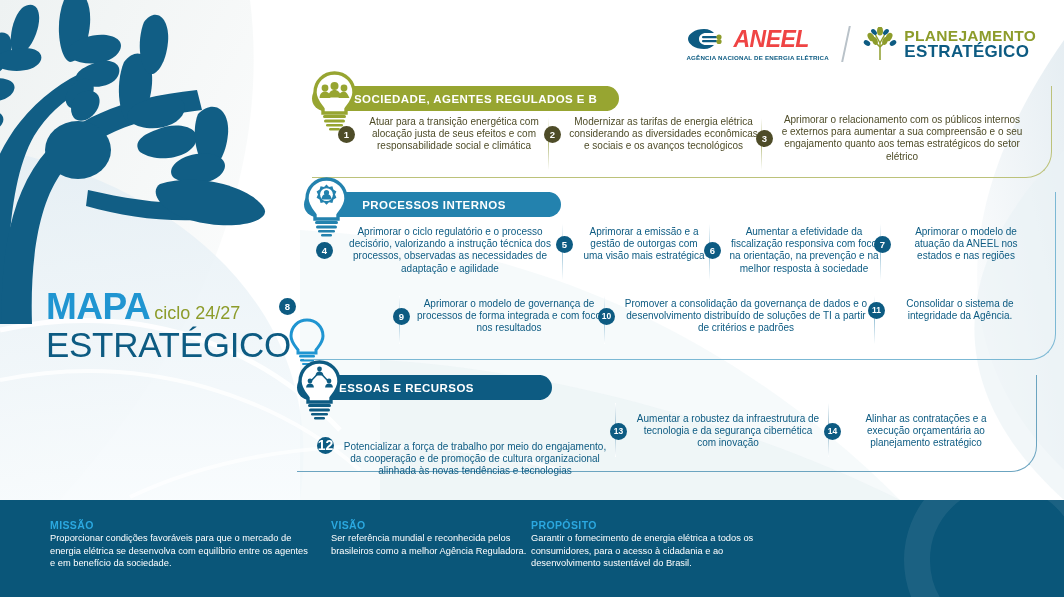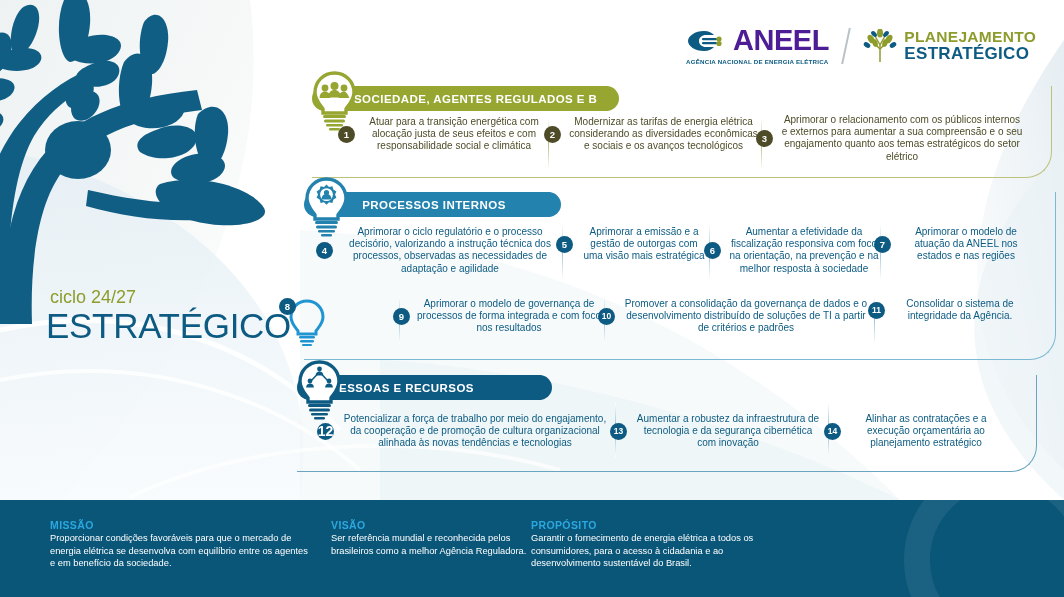--- a/index.html
+++ b/index.html
@@ -29,22 +29,22 @@
   }
 
   
   #brand {
     position:absolute; right:28px; top:26px;
     display:flex; align-items:center; gap:12px;
   }
   .brand-aneel { display:flex; flex-direction:column; align-items:flex-start; }
   .aneel-row { display:flex; align-items:center; gap:7px; }
   .aneel-word {
-    font-size:29px; font-weight:bold; 
-    color:#4c1d95; letter-spacing:-0.5px; line-height:1;
+    font-size:23px; font-weight:bold; font-style:italic;
+    color:#ef4444; letter-spacing:-0.5px; line-height:1;
   }
   .aneel-sub {
     font-size:6.2px; font-weight:bold; color:#0d5b82;
     letter-spacing:0.2px; margin-top:3px; white-space:nowrap;
   }
   .brand-divider {
     width:1.5px; height:36px; background:#b9c2c9;
     transform:skewX(-12deg); margin:0 4px;
   }
   .brand-pe { display:flex; align-items:center; gap:6px; }
@@ -245,20 +245,21 @@
       </svg>
       <div class="pe-text">
         <div class="pe-line1">PLANEJAMENTO</div>
         <div class="pe-line2">ESTRATÉGICO</div>
       </div>
     </div>
   </div>
 
   <div id="map-title">
     <div class="mt-row1">
+      <span class="mt-mapa">MAPA</span>
       <span class="mt-ciclo">ciclo 24/27</span>
     </div>
     <div class="mt-row2">
       <span class="mt-estrategico">ESTRATÉGICO</span>
       <svg class="mt-bulb" width="40" height="48" viewBox="0 0 40 48">
         <path d="M20,3 C29,3 36,10 36,19 C36,25 32,29 29,33 L29,36 L11,36 L11,33 C8,29 4,25 4,19 C4,10 11,3 20,3 Z" fill="none" stroke="#2095d1" stroke-width="3"></path>
         <rect x="12" y="38" width="16" height="2.4" rx="1.2" fill="#2095d1"></rect>
         <rect x="13" y="42" width="14" height="2.4" rx="1.2" fill="#2095d1"></rect>
         <rect x="15" y="46" width="10" height="2.0" rx="1" fill="#2095d1"></rect>
       </svg>
@@ -400,21 +401,21 @@
       <rect x="16" y="48.5" width="21" height="3" rx="1.5" fill="#0d5b82"></rect>
       <rect x="18" y="53" width="17" height="2.6" rx="1.3" fill="#0d5b82"></rect>
       <rect x="21" y="57" width="11" height="2.4" rx="1.2" fill="#0d5b82"></rect>
     </svg>
 
     <div class="obj-sep" style="left:318px; top:28px; height:54px; background:linear-gradient(#ffffff,#8fb6c9,#ffffff);"></div>
     <div class="obj-sep" style="left:531px; top:28px; height:54px; background:linear-gradient(#ffffff,#8fb6c9,#ffffff);"></div>
 
     <div class="obj" style="left:20px; top:38px; width:292px;">
       <div class="obj-num" style="background:#0d5b82; font-size:14px;">12</div>
-      <div class="obj-text" style="color:#0d5b82;">Potencializar a força de trabalho por meio do engajamento, da cooperação e de promoção de cultura organizacional alinhada às novas tendências e tecnologias</div>
+      <div class="obj-text" style="color:#0d5b82;margin-top:28px;">Potencializar a força de trabalho por meio do engajamento, da cooperação e de promoção de cultura organizacional alinhada às novas tendências e tecnologias</div>
     </div>
 
     <div class="obj" style="left:313px; top:38px; width:212px;">
       <div class="obj-num" style="background:#0d5b82; font-size:8.5px;">13</div>
       <div class="obj-text" style="color:#0d5b82;">Aumentar a robustez da infraestrutura de tecnologia e da segurança cibernética com inovação</div>
     </div>
 
     <div class="obj" style="left:527px; top:38px; width:180px;">
       <div class="obj-num" style="background:#0d5b82; font-size:8.5px;">14</div>
       <div class="obj-text" style="color:#0d5b82;">Alinhar as contratações e a execução orçamentária ao planejamento estratégico</div>

